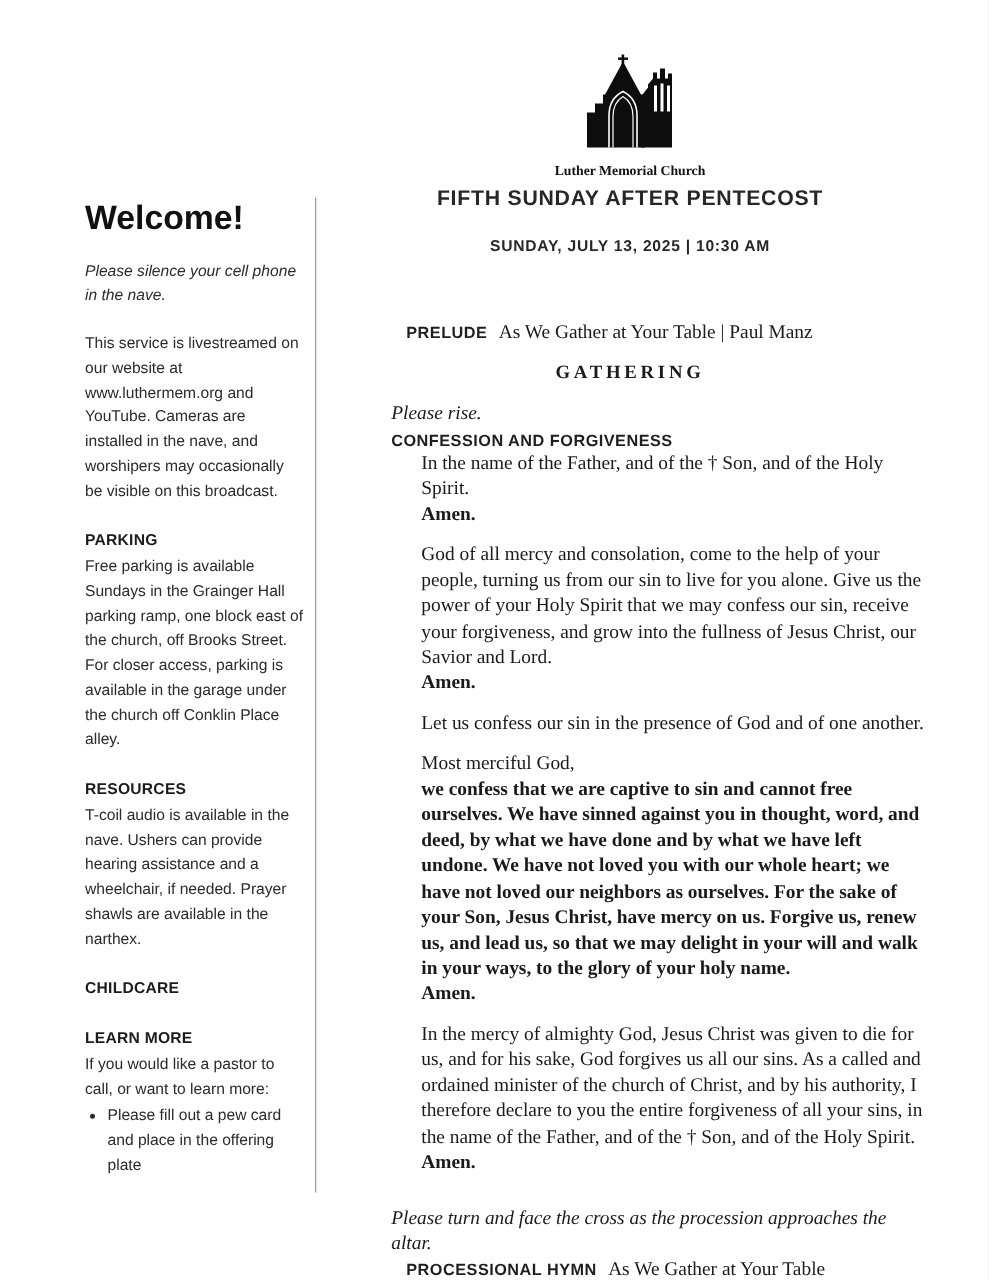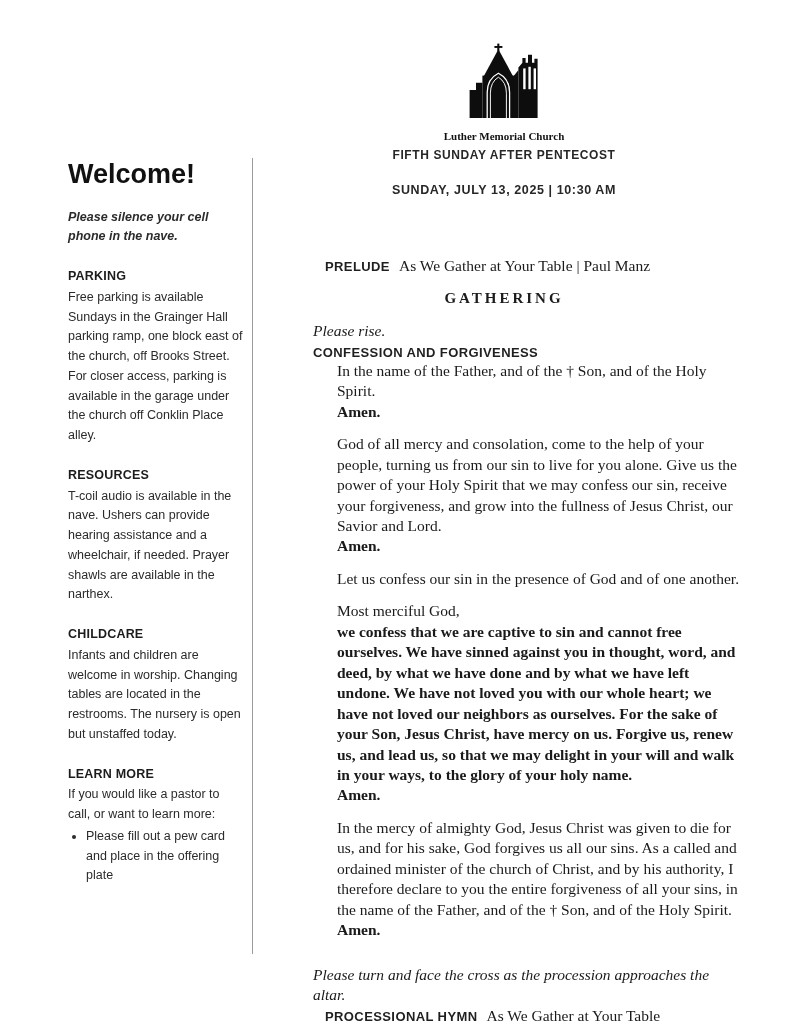--- a/index.html
+++ b/index.html
@@ -5,33 +5,33 @@
   html,body{margin:0;padding:0;background:#e8e8e8;}
   .page{
     position:relative;width:791px;height:1024px;background:#ffffff;
     margin:0 auto;overflow:hidden;color:#1d1d1d;
     font-family:"Liberation Serif", serif;
   }
   
   .sidebar{position:absolute;left:68px;top:153px;width:175px;
     font-family:"Liberation Sans", sans-serif;font-size:12.5px;line-height:1.58;color:#2b2b2b;}
   .sidebar-title{font-family:Liberation Sans, sans-serif;font-weight:bold;font-size:27px;color:#111;margin:0 0 12px 0;}
-  .sidebar-note{font-style:italic;margin:0 0 18px 0;font-weight:bold;}
+  .sidebar-note{font-style:italic;margin:0 0 18px 0;}
   .sb-section{margin:0 0 20px 0;}
   .sb-heading{font-weight:bold;letter-spacing:.2px;color:#1c1c1c;margin:0 0 1px 0;}
   .sb-body{margin:0;}
   .sb-bullets{margin:2px 0 0 4px;padding-left:14px;}
   .sb-bullets li{margin:0 0 2px 0;}
   .divider{position:absolute;left:252px;top:158px;width:1px;height:796px;background:#9a9a9a;}
   
   .header{position:absolute;left:268px;top:42px;width:472px;text-align:center;}
   .logo{display:inline-block;width:88px;height:80px;}
   .church-name{font-family:"Liberation Serif", serif;font-weight:bold;font-size:11px;color:#111;margin-top:4px;}
   .service-title{font-family:"Liberation Serif", serif;font-weight:600;font-size:21.5px;color:#161616;margin-top:9px;}
-  .service-sub{font-family:"Liberation Sans", sans-serif;font-weight:bold;font-size:12px;letter-spacing:.6px;color:#272727;margin-top:6px;}
+  .service-sub{font-family:"Liberation Sans", sans-serif;font-weight:bold;font-size:17px;letter-spacing:.6px;color:#272727;margin-top:6px;}
   .service-date{font-family:"Liberation Sans", sans-serif;font-weight:bold;font-size:12.5px;letter-spacing:.6px;color:#272727;margin-top:21px;}
   
   .main{position:absolute;left:268px;top:256px;width:472px;font-size:15.5px;line-height:1.32;color:#1a1a1a;}
   .h-label{font-family:"Liberation Sans", sans-serif;font-weight:bold;font-size:13px;letter-spacing:.4px;color:#1f1f1f;}
   .row-label{margin-left:45px;margin-bottom:0;}
   .gathering{font-family:Liberation Serif, serif;font-weight:bold;font-size:15px;letter-spacing:3px;
     text-align:center;color:#1c1c1c;margin:13px 0 12px 0;}
   .rubric{font-style:italic;margin-left:45px;}
   .speech{margin:0 0 0 69px;}
   .bold{font-weight:bold;}
@@ -46,35 +46,35 @@
 </head>
 <body>
 
 <div class="page">
 
   <div class="sidebar">
     <div class="sidebar-title">Welcome!</div>
     <p class="sidebar-note">Please silence your cell phone in the nave.</p>
 
     <div class="sb-section">
+      <p class="sb-body">This service is livestreamed on our website at www.luthermem.org and YouTube. Cameras are installed in the nave, and worshipers may occasionally be visible on this broadcast.</p>
     </div>
 
     <div class="sb-section">
       <div class="sb-heading">PARKING</div>
       <p class="sb-body">Free parking is available Sundays in the Grainger Hall parking ramp, one block east of the church, off Brooks Street. For closer access, parking is available in the garage under the church off Conklin Place alley.</p>
     </div>
 
     <div class="sb-section">
       <div class="sb-heading">RESOURCES</div>
       <p class="sb-body">T-coil audio is available in the nave. Ushers can provide hearing assistance and a wheelchair, if needed. Prayer shawls are available in the narthex.</p>
     </div>
 
     <div class="sb-section">
       <div class="sb-heading">CHILDCARE</div>
-      <p class="sb-body">Infants and children are welcome in worship. Changing tables are located in the restrooms. The nursery is open but unstaffed today.</p>
     </div>
 
     <div class="sb-section">
       <div class="sb-heading">LEARN MORE</div>
       <p class="sb-body">If you would like a pastor to call, or want to learn more:</p>
       <ul class="sb-bullets">
         <li>Please fill out a pew card and place in the offering plate</li>
 
       </ul>
     </div>

